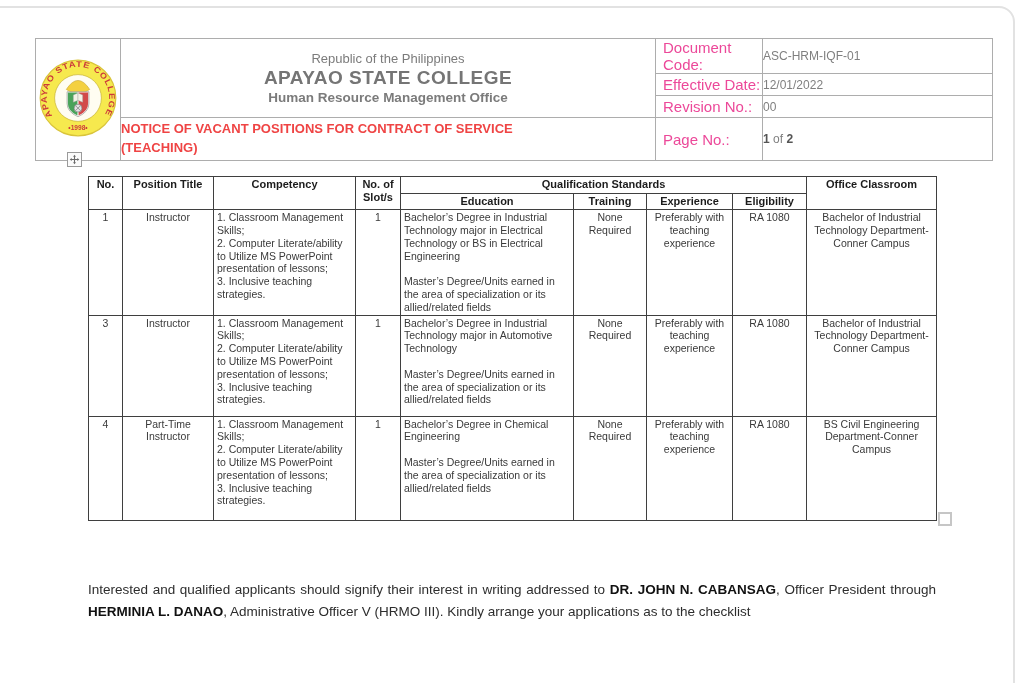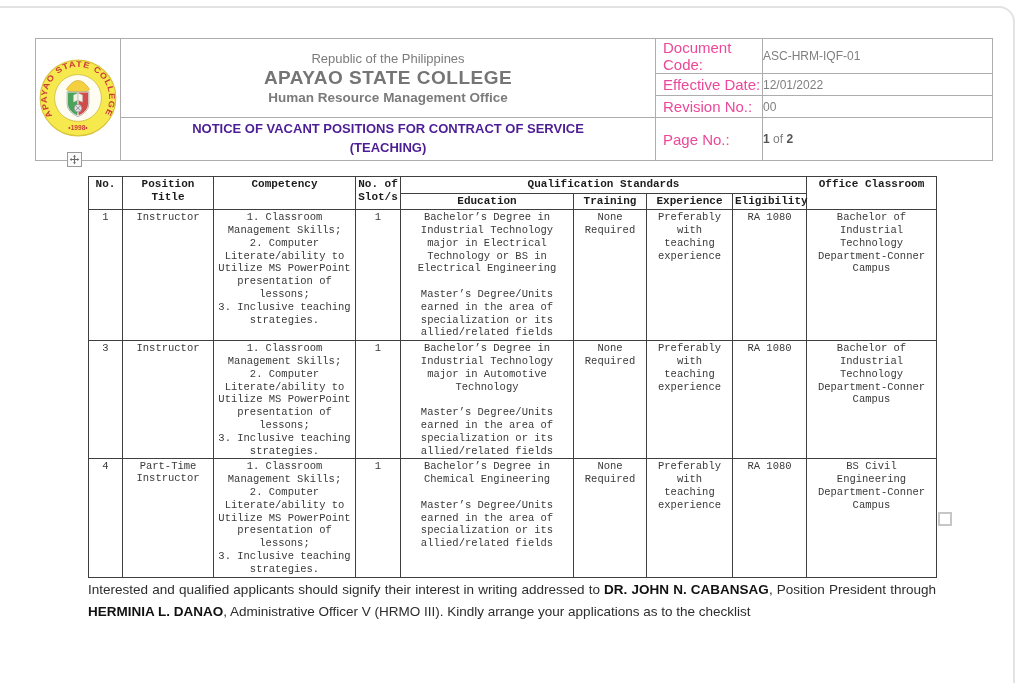--- a/index.html
+++ b/index.html
@@ -13,33 +13,33 @@
 
   
   table.header-tbl { position:absolute; left:35px; top:38px; width:957px; height:110px;
                      border-collapse:collapse; table-layout:fixed; }
   table.header-tbl td { border:1.5px solid #adadad; vertical-align:middle; overflow:hidden; }
   .logo-cell { text-align:center; }
   .center-cell { text-align:center;margin-left:48px; }
   .hdr-line1 { font-size:13px; color:#7b7b7b; }
   .hdr-line2 { font-size:19px; font-weight:bold; color:#757575; letter-spacing:0.5px; line-height:1.25; }
   .hdr-line3 { font-size:13.5px; color:#7b7b7b;font-weight:bold; }
-  .notice-cell { text-align:center; font-weight:bold; color:#4c1d95; font-size:13px; line-height:1.45; }
+  .notice-cell { text-align:left; font-weight:bold; color:#ef4444; font-size:13px; line-height:1.45; }
   .doc-label { font-size:15px; color:#ec4899; padding-left:7px; }
   .doc-value { font-size:12px; color:#7f7f7f; text-align:left; }
   .doc-value b { color:#555; }
 
   
   table.main-tbl { position:absolute; left:88px; top:176px; width:848px;
                    border-collapse:collapse; table-layout:fixed;
                    font-size:10.5px; color:#3a3a3a; }
-  table.main-tbl th, table.main-tbl td { border:1px solid #3f3f3f; vertical-align:top; padding:1px 3px;font-family:Liberation Mono, monospace; }
+  table.main-tbl th, table.main-tbl td { border:1px solid #3f3f3f; vertical-align:top; padding:1px 3px; }
   table.main-tbl th { font-size:11px; color:#1c1c1c; line-height:1.2; padding:1px 2px; }
   td.c { text-align:center; }
-  td.l { text-align:center; white-space:pre-line; line-height:1.22; padding-left:4px; }
+  td.l { text-align:left; white-space:pre-line; line-height:1.22; padding-left:4px; }
   td.pre { white-space:pre-line; line-height:1.22; }
   tr.hdr1 th { height:17px; }
   tr.hdr2 th { height:15px;margin-left:30px; }
 
   
   .move-handle { position:absolute; left:67px; top:152px; width:15px; height:15px;
                  border:1px solid #9a9a9a; background:#fbfbfb; display:flex;
                  align-items:center; justify-content:center; cursor:move; }
   .resize-handle { position:absolute; left:938px; top:512px; width:14px; height:14px;
                    border:2px solid #c6c6c6; background:#fff; }
@@ -190,14 +190,14 @@
       <td class="c pre">None Required</td>
       <td class="c pre">Preferably with teaching experience</td>
       <td class="c">RA 1080</td>
       <td class="c pre">BS Civil Engineering Department-Conner Campus</td>
     </tr>
   </tbody>
     </table>
 
   <div class="resize-handle"></div>
 
-  <p class="footer-para"><span>Interested and qualified applicants should signify their interest in writing addressed to </span><b>DR. JOHN N. CABANSAG</b><span>, Position President through </span><b>HERMINIA L. DANAO</b><span>, Administrative Officer V (HRMO III). Kindly arrange your applications as to the checklist</span></p>
+  <p class="footer-para"><span>Interested and qualified applicants should signify their interest in writing addressed to </span><b>DR. JOHN N. CABANSAG</b><span>, Officer President through </span><b>HERMINIA L. DANAO</b><span>, Administrative Officer V (HRMO III). Kindly arrange your applications as to the checklist</span></p>
 </div>
 
 </body></html>

